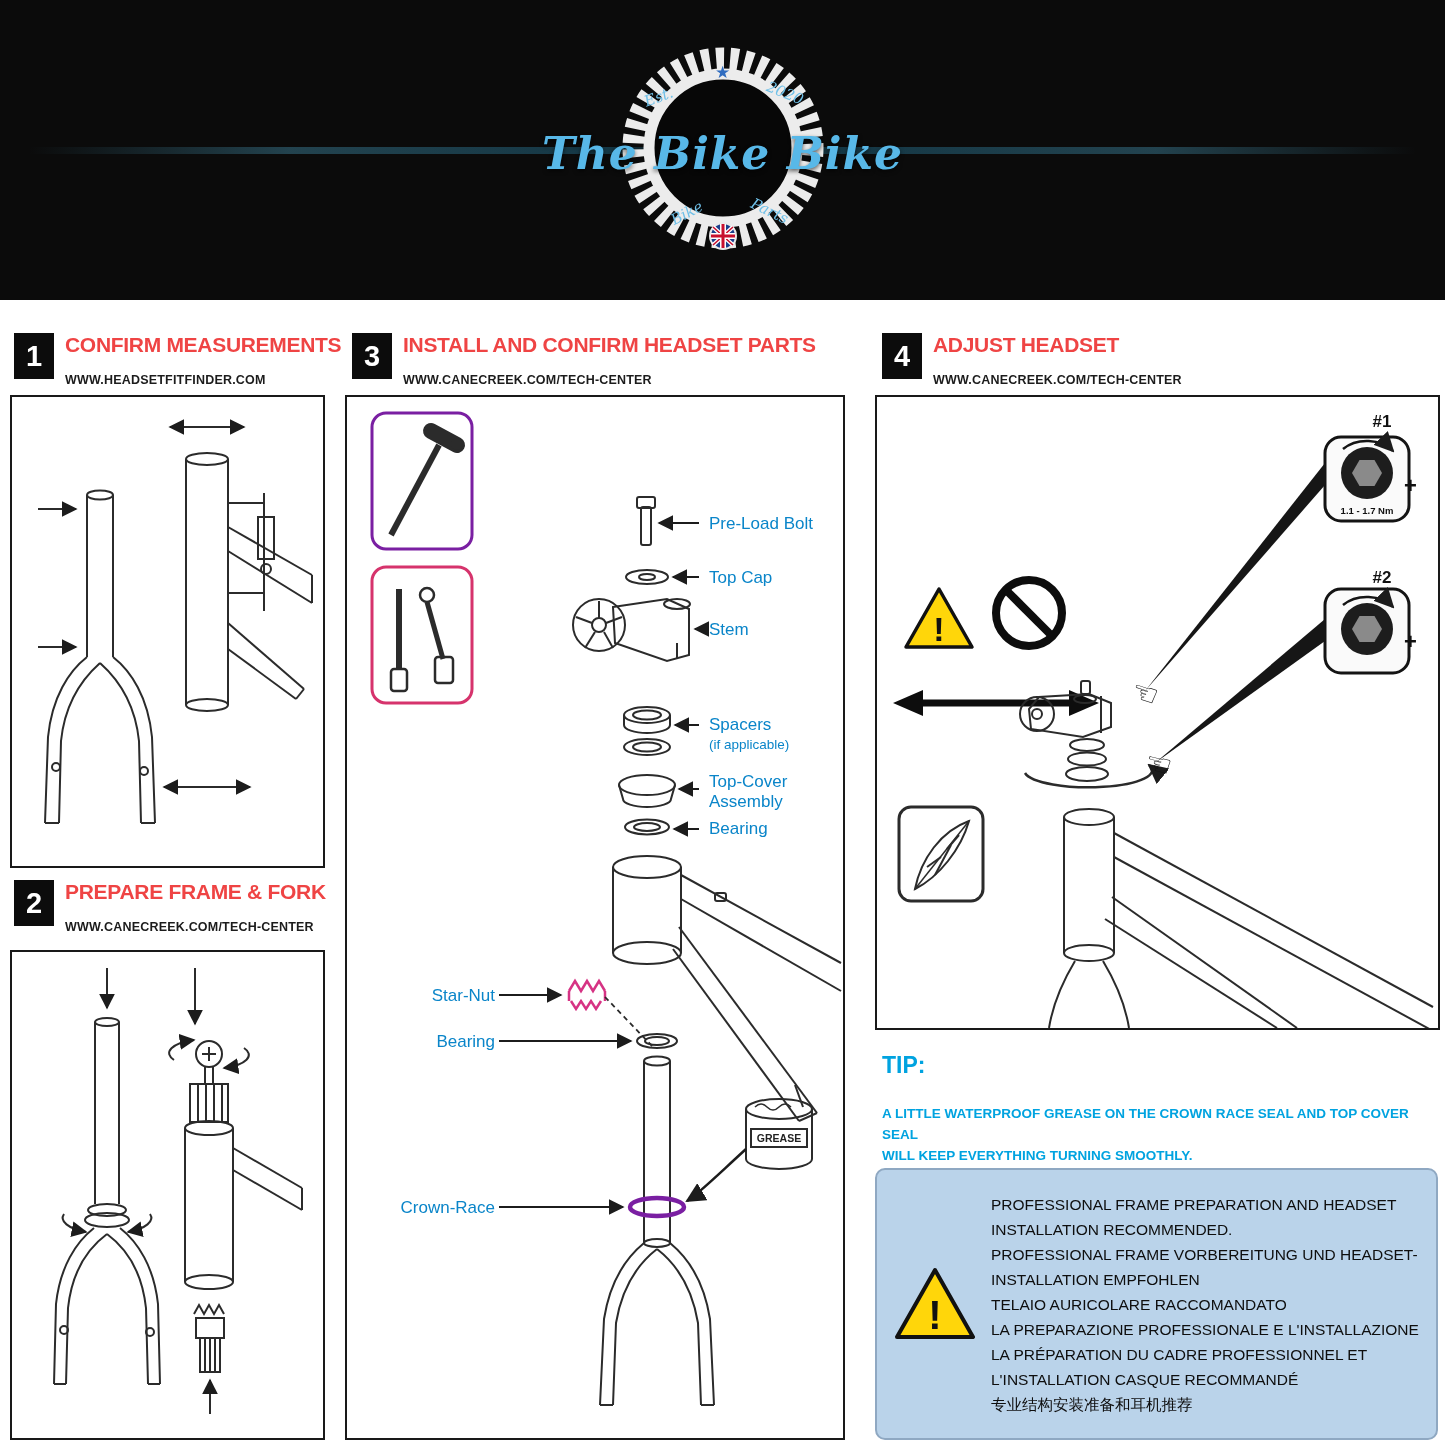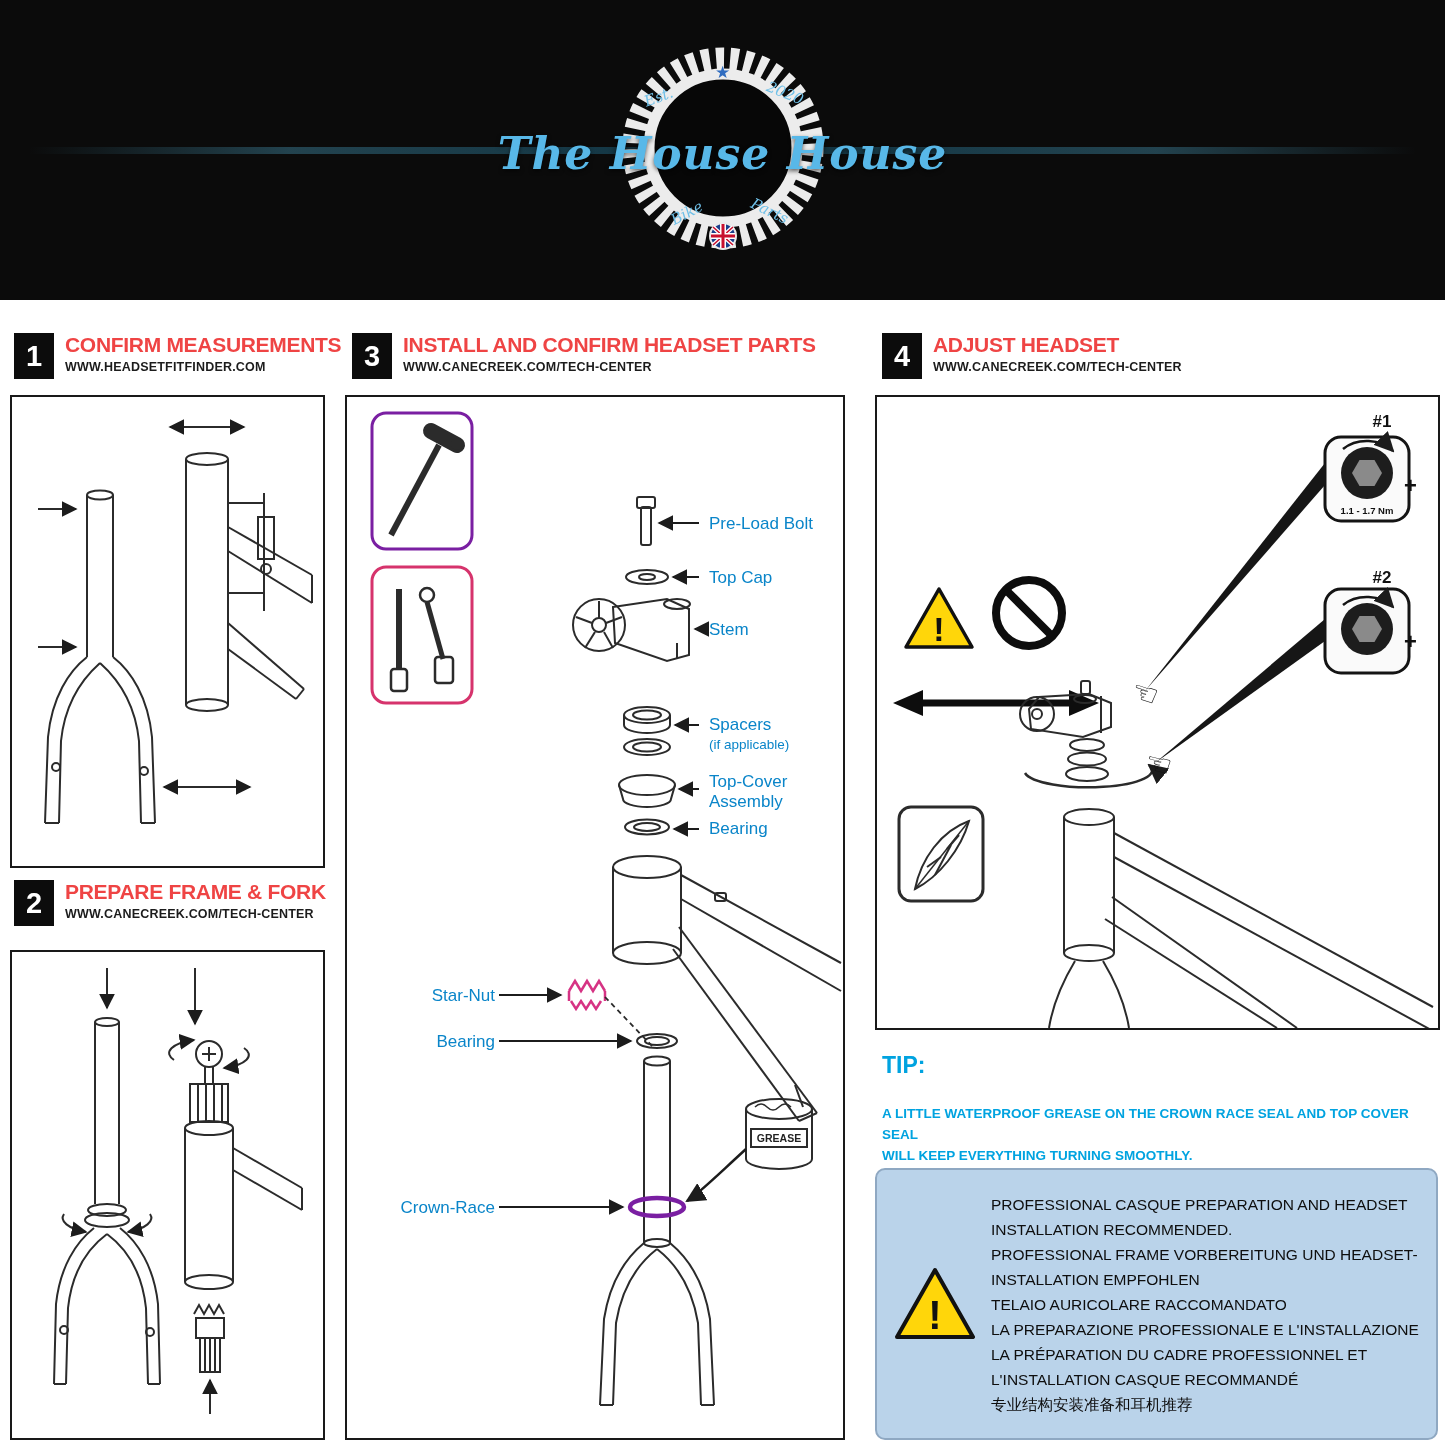--- a/index.html
+++ b/index.html
@@ -22,21 +22,21 @@
   .logo-star{position:absolute;left:0;top:20px;width:100%;text-align:center;color:#2f6cc0;font-size:17px}
   .logo-bike{left:182px;top:162px;transform:rotate(-28deg)}
   .logo-parts{left:262px;top:160px;transform:rotate(26deg)}
   .logo-flag{position:absolute;left:50%;top:180px;transform:translateX(-50%);line-height:0}
 
   
   .sec-header{position:absolute;display:flex;gap:11px;align-items:flex-start}
   .sec-num{width:40px;height:46px;background:#0c0c0c;color:#fff;font-weight:700;font-size:29px;
     display:flex;align-items:center;justify-content:center;flex:0 0 auto}
   .sec-title{font-size:21px;font-weight:700;color:#ef4444;letter-spacing:-.3px;line-height:24px}
-  .sec-url{font-size:12.5px;font-weight:700;color:#1c1c1c;margin-top:3px;letter-spacing:.2px}
+  .sec-url{font-size:12.5px;font-weight:700;color:#1c1c1c;margin-top:16px;letter-spacing:.2px}
 
   
   .panel{position:absolute;background:#fff;border:2px solid #191919}
   .panel svg{display:block}
   svg text{font-family:"Liberation Sans",sans-serif}
   .lbl{fill:#0a85c9;font-size:17px}
   .lbl-sm{fill:#0a85c9;font-size:13.5px}
   .ink{stroke:#2b2b2b;fill:none;stroke-width:2}
 
   
@@ -57,21 +57,21 @@
   <header class="banner">
     <div class="banner-streak"></div>
     <div class="logo">
       <svg class="gear" width="212" height="212" viewBox="0 0 212 212">
         <circle cx="106" cy="106" r="89" fill="none" stroke="#ececec" stroke-width="23" stroke-dasharray="8 6.2"></circle>
         <circle cx="106" cy="106" r="74" fill="#070707" stroke="#ececec" stroke-width="11"></circle>
       </svg>
       <div class="logo-star">★</div>
       <div class="logo-small logo-est">Est.</div>
       <div class="logo-small logo-year">2020</div>
-      <div class="logo-title">The House House</div>
+      <div class="logo-title">The Bike Bike</div>
       <div class="logo-small logo-bike">Bike</div>
       <div class="logo-small logo-parts">Parts</div>
       <span class="logo-flag">
         <svg width="28" height="28" viewBox="0 0 28 28">
           <circle cx="14" cy="14" r="13" fill="#1a3e8c" stroke="#e9e9e9" stroke-width="2"></circle>
           <path d="M4,5 L24,23 M24,5 L4,23" stroke="#fff" stroke-width="4"></path>
           <path d="M4,5 L24,23 M24,5 L4,23" stroke="#c8102e" stroke-width="1.6"></path>
           <path d="M14,2 L14,26 M2,14 L26,14" stroke="#fff" stroke-width="6"></path>
           <path d="M14,2 L14,26 M2,14 L26,14" stroke="#c8102e" stroke-width="3"></path>
         </svg>
@@ -438,21 +438,21 @@
     <div class="tip-l">A LITTLE WATERPROOF GREASE ON THE CROWN RACE SEAL AND TOP COVER SEAL</div>
     <div class="tip-l">WILL KEEP EVERYTHING TURNING SMOOTHLY.</div>
   </div>
 
   <div class="notice">
     <svg width="84" height="78" viewBox="0 0 84 78">
       <path d="M42,5 L80,72 L4,72 Z" fill="#ffd60a" stroke="#111" stroke-width="4" stroke-linejoin="round"></path>
       <text x="42" y="64" text-anchor="middle" font-size="40" font-weight="bold" fill="#111">!</text>
     </svg>
     <div class="notice-text">
-      <div>PROFESSIONAL CASQUE PREPARATION AND HEADSET</div>
+      <div>PROFESSIONAL FRAME PREPARATION AND HEADSET</div>
       <div>INSTALLATION RECOMMENDED.</div>
       <div>PROFESSIONAL FRAME VORBEREITUNG UND HEADSET-</div>
       <div>INSTALLATION EMPFOHLEN</div>
       <div>TELAIO AURICOLARE RACCOMANDATO</div>
       <div>LA PREPARAZIONE PROFESSIONALE E L'INSTALLAZIONE</div>
       <div>LA PRÉPARATION DU CADRE PROFESSIONNEL ET</div>
       <div>L'INSTALLATION CASQUE RECOMMANDÉ</div>
       <div>专业结构安装准备和耳机推荐</div>
     </div>
   </div>

